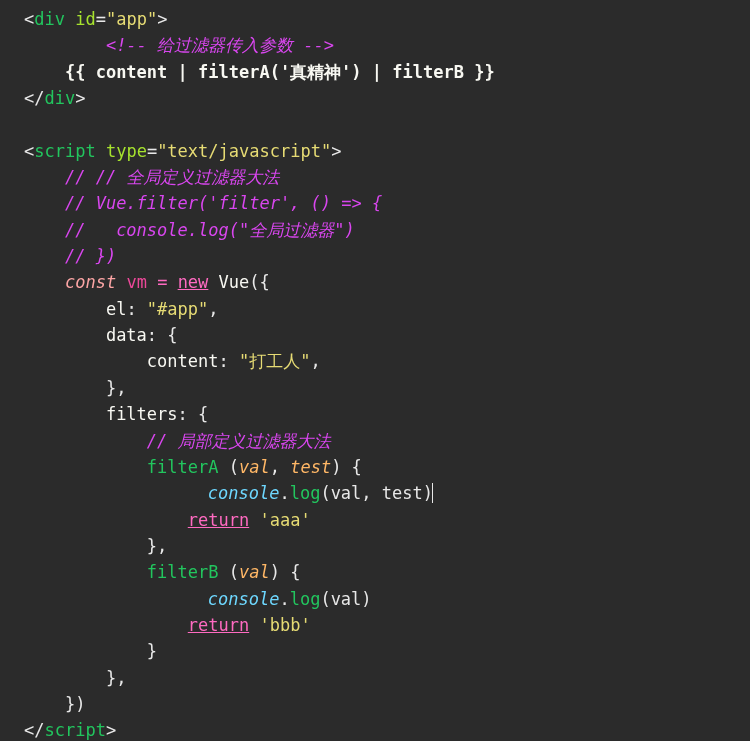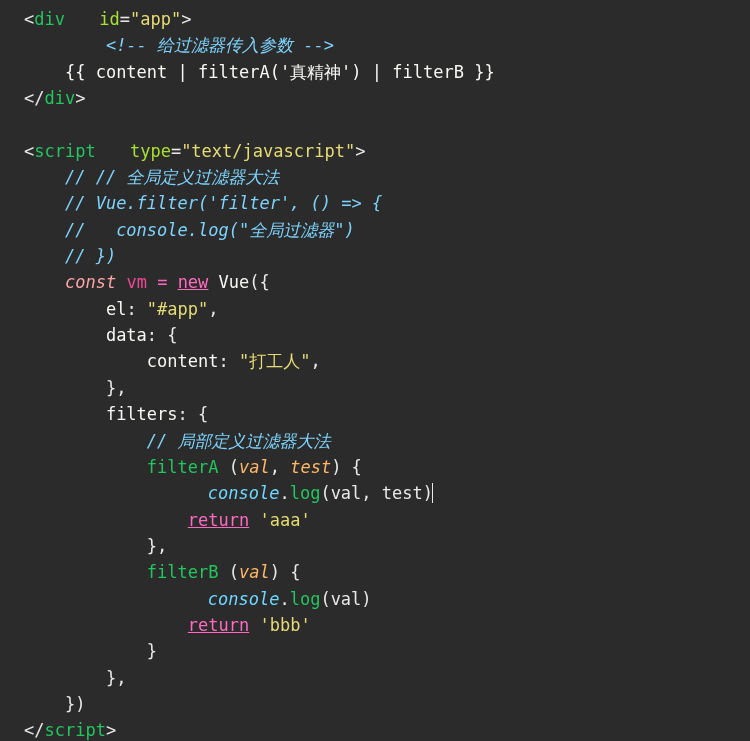--- a/index.html
+++ b/index.html
@@ -16,24 +16,24 @@
   }
   .code-editor {
     white-space: pre;
     padding-left: 24px;
   }
   .line {
     display: block;
   }
   .punct { color: #e8e8e8; }
   .tag-name { color: #22c55e; }
-  .attr-name { color: #a6e22e; margin-left: 24px; }
+  .attr-name { color: #a6e22e; }
   .attr-val { color: #e6db74; }
-  .comment { color: #7dd3fc; font-style: italic; }
-  .text-b { color: #f8f8f2; font-weight: 400; margin-top: 28px; }
+  .comment { color: #d946ef; font-style: italic; }
+  .text-b { color: #f8f8f2; font-weight: 700; margin-top: 28px; }
   .kw { color: #fca5a5; font-style: italic; }
   .kw-new { color: #ff6ac1; text-decoration: underline; }
   .var { color: #ec4899; }
   .func { color: #22c55e; }
   .cls { color: #f8f8f2; }
   .prop { color: #f8f8f2; }
   .param { color: #ffb766; font-style: italic; }
   .str { color: #e6db74; }
   .builtin { color: #6ed8ff; font-style: italic; margin-left: 20px; }
   .op { color: #ff6ac1; }

